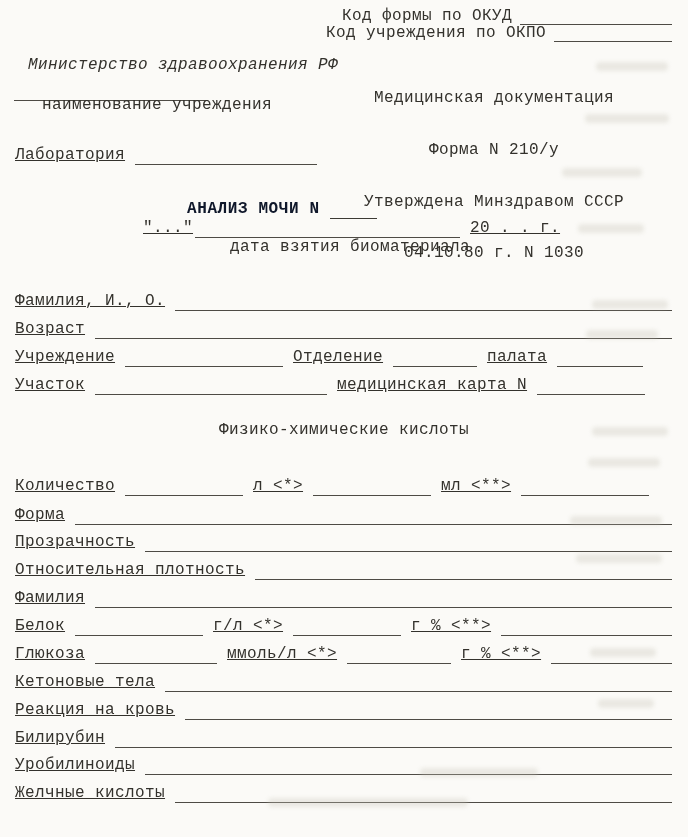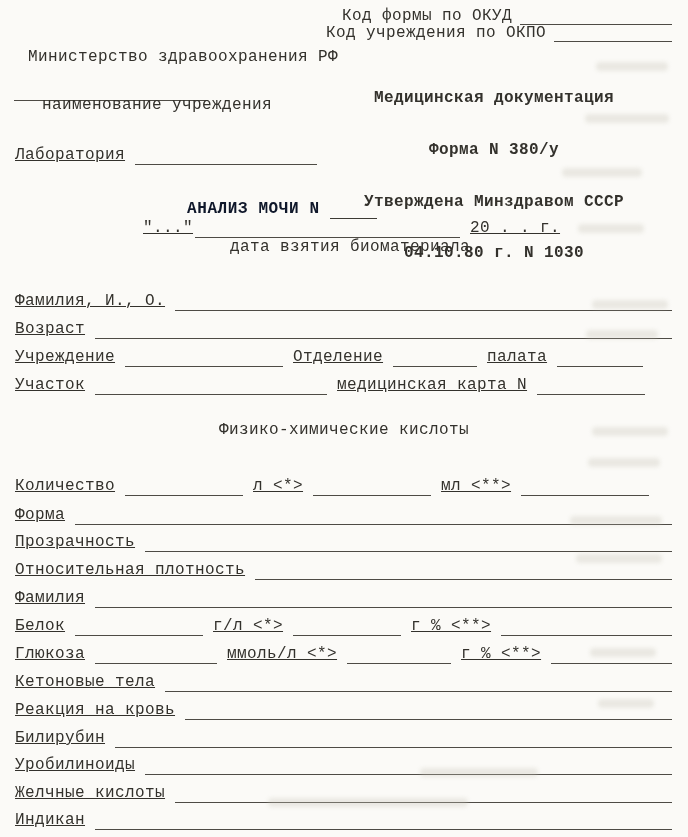--- a/index.html
+++ b/index.html
@@ -33,26 +33,26 @@
   .blank.grow { flex:1 1 auto; }
   .codes {
     position:absolute; top:8px; right:16px;
     display:flex; flex-direction:column; gap:0;
   }
   .code-line {
     display:flex; justify-content:flex-end; align-items:flex-end;
     height:17px; line-height:17px;
   }
   .code-line .blank { margin-left:8px; height:13px; }
-  .ministry { position:absolute; top:48px; left:28px; white-space:pre; }
+  .ministry { position:absolute; top:56px; left:28px; white-space:pre;font-style:italic; }
   .inst-underline { position:absolute; top:88px; left:14px; width:194px; height:13px; border-bottom:1.4px solid #4e4b45; }
   .inst-caption { position:absolute; top:96px; left:42px; white-space:pre; }
   .doc-block {
     position:absolute; top:56px; left:360px; width:268px;
-    text-align:center; line-height:17.2px; white-space:pre;font-weight:bold;
+    text-align:center; line-height:17.2px; white-space:pre;
   }
   .lab-row { top:146px; }
   .form-title {
     position:absolute; top:199px; left:187px;
     display:flex; align-items:flex-end; height:20px; line-height:20px;
     font-weight:bold; color:#0f172a; letter-spacing:0.6px;
   }
   .form-title .blank { width:47px; border-color:#3c3a34; border-bottom-width:1.6px; }
   .date-row { top:219px; left:143px; }
   .date-row .blank { width:265px; margin-left:2px; }
@@ -78,21 +78,21 @@
       <span class="blank" style="width:118px"></span>
     </div>
   </div>
 
   <div class="ministry">Министерство здравоохранения РФ</div>
   <div class="inst-underline"></div>
   <div class="inst-caption">наименование учреждения</div>
 
   <div class="doc-block">
     <div>Медицинская документация</div>
-    <div>Форма N 380/у</div>
+    <div>Форма N 210/у</div>
     <div>Утверждена Минздравом СССР</div>
     <div>04.10.80 г. N 1030</div>
   </div>
 
   <div class="row lab-row">
     <span class="lbl">Лаборатория</span>
     <span class="blank" style="width:182px"></span>
   </div>
 
   <div class="form-title">
@@ -187,24 +187,20 @@
   <div class="row full" style="top:729px">
     <span class="lbl">Билирубин</span>
     <span class="blank grow"></span>
   </div>
   <div class="row full" style="top:756px">
     <span class="lbl">Уробилиноиды</span>
     <span class="blank grow"></span>
   </div>
   <div class="row full" style="top:784px">
     <span class="lbl">Желчные кислоты</span>
-    <span class="blank grow"></span>
-  </div>
-  <div class="row full" style="top:811px">
-    <span class="lbl">Индикан</span>
     <span class="blank grow"></span>
   </div>
 
   <div class="smudge" style="top:62px;left:596px;width:72px"></div>
   <div class="smudge" style="top:114px;left:585px;width:84px"></div>
   <div class="smudge" style="top:168px;left:562px;width:80px"></div>
   <div class="smudge" style="top:224px;left:578px;width:66px"></div>
   <div class="smudge" style="top:300px;left:592px;width:76px"></div>
   <div class="smudge" style="top:330px;left:586px;width:72px"></div>
   <div class="smudge" style="top:427px;left:592px;width:76px"></div>

